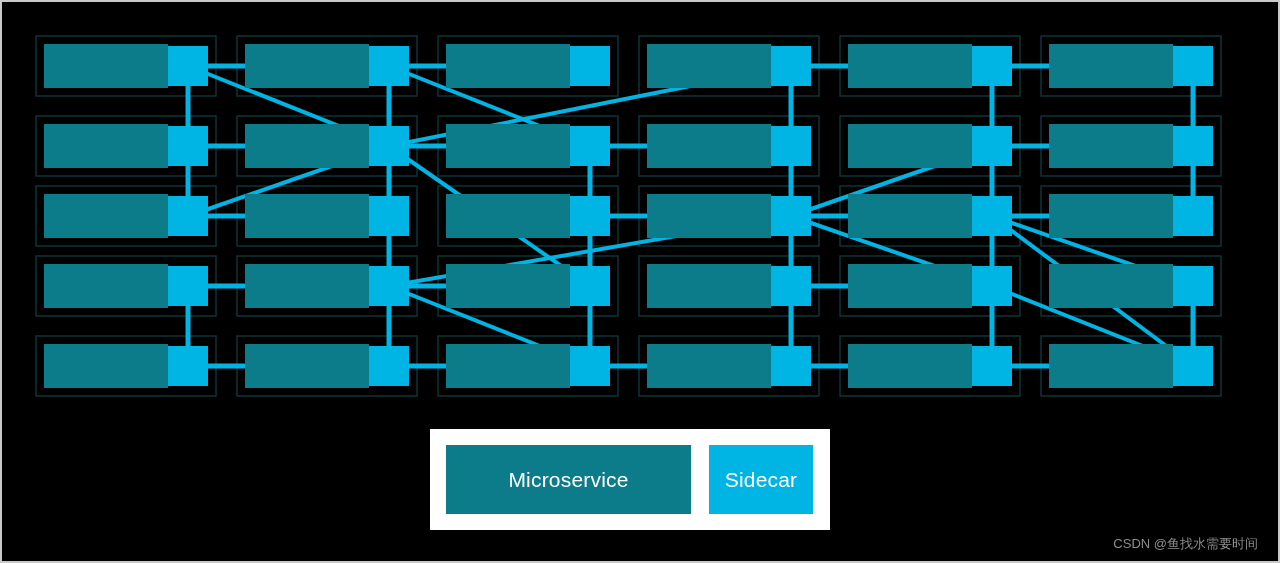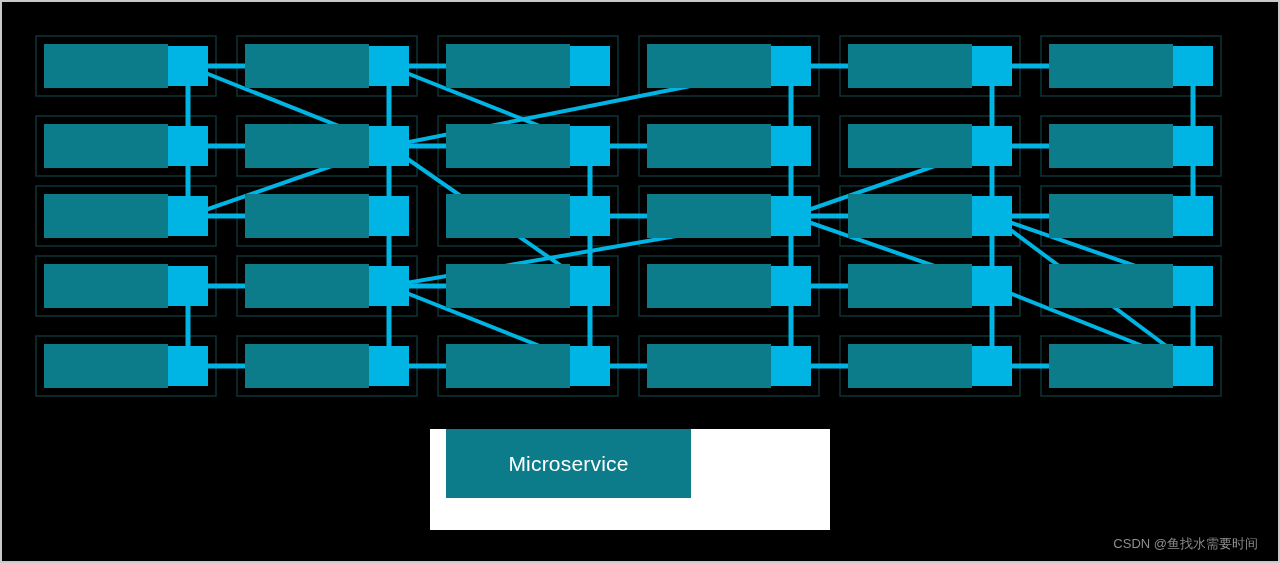--- a/index.html
+++ b/index.html
@@ -33,20 +33,21 @@
   }
   .legend-panel {
     position: absolute;
     left: 428px;
     top: 427px;
     width: 400px;
     height: 101px;
     background: #ffffff;
     box-sizing: border-box;
     display: flex;
+    align-items: center;
     padding-left: 16px;
   }
   .legend-swatch {
     height: 69px;
     display: flex;
     align-items: center;
     justify-content: center;
     box-sizing: border-box;
   }
   .legend-swatch-microservice {
@@ -289,17 +290,20 @@
           <rect x="1047" y="342" width="124" height="44" fill="#0C7C8A"></rect>
           <rect x="1171" y="344" width="40" height="40" fill="#00B4E4"></rect>
         </g>
       </g>
   </svg>
 
   <div class="legend-panel">
     <div class="legend-swatch legend-swatch-microservice">
       <span class="legend-label">Microservice</span>
     </div>
+    <div class="legend-swatch legend-swatch-sidecar">
+      <span class="legend-label">Sidecar</span>
+    </div>
   </div>
 
   <div class="watermark">CSDN @鱼找水需要时间</div>
 
 </div>
 
 </body></html>

